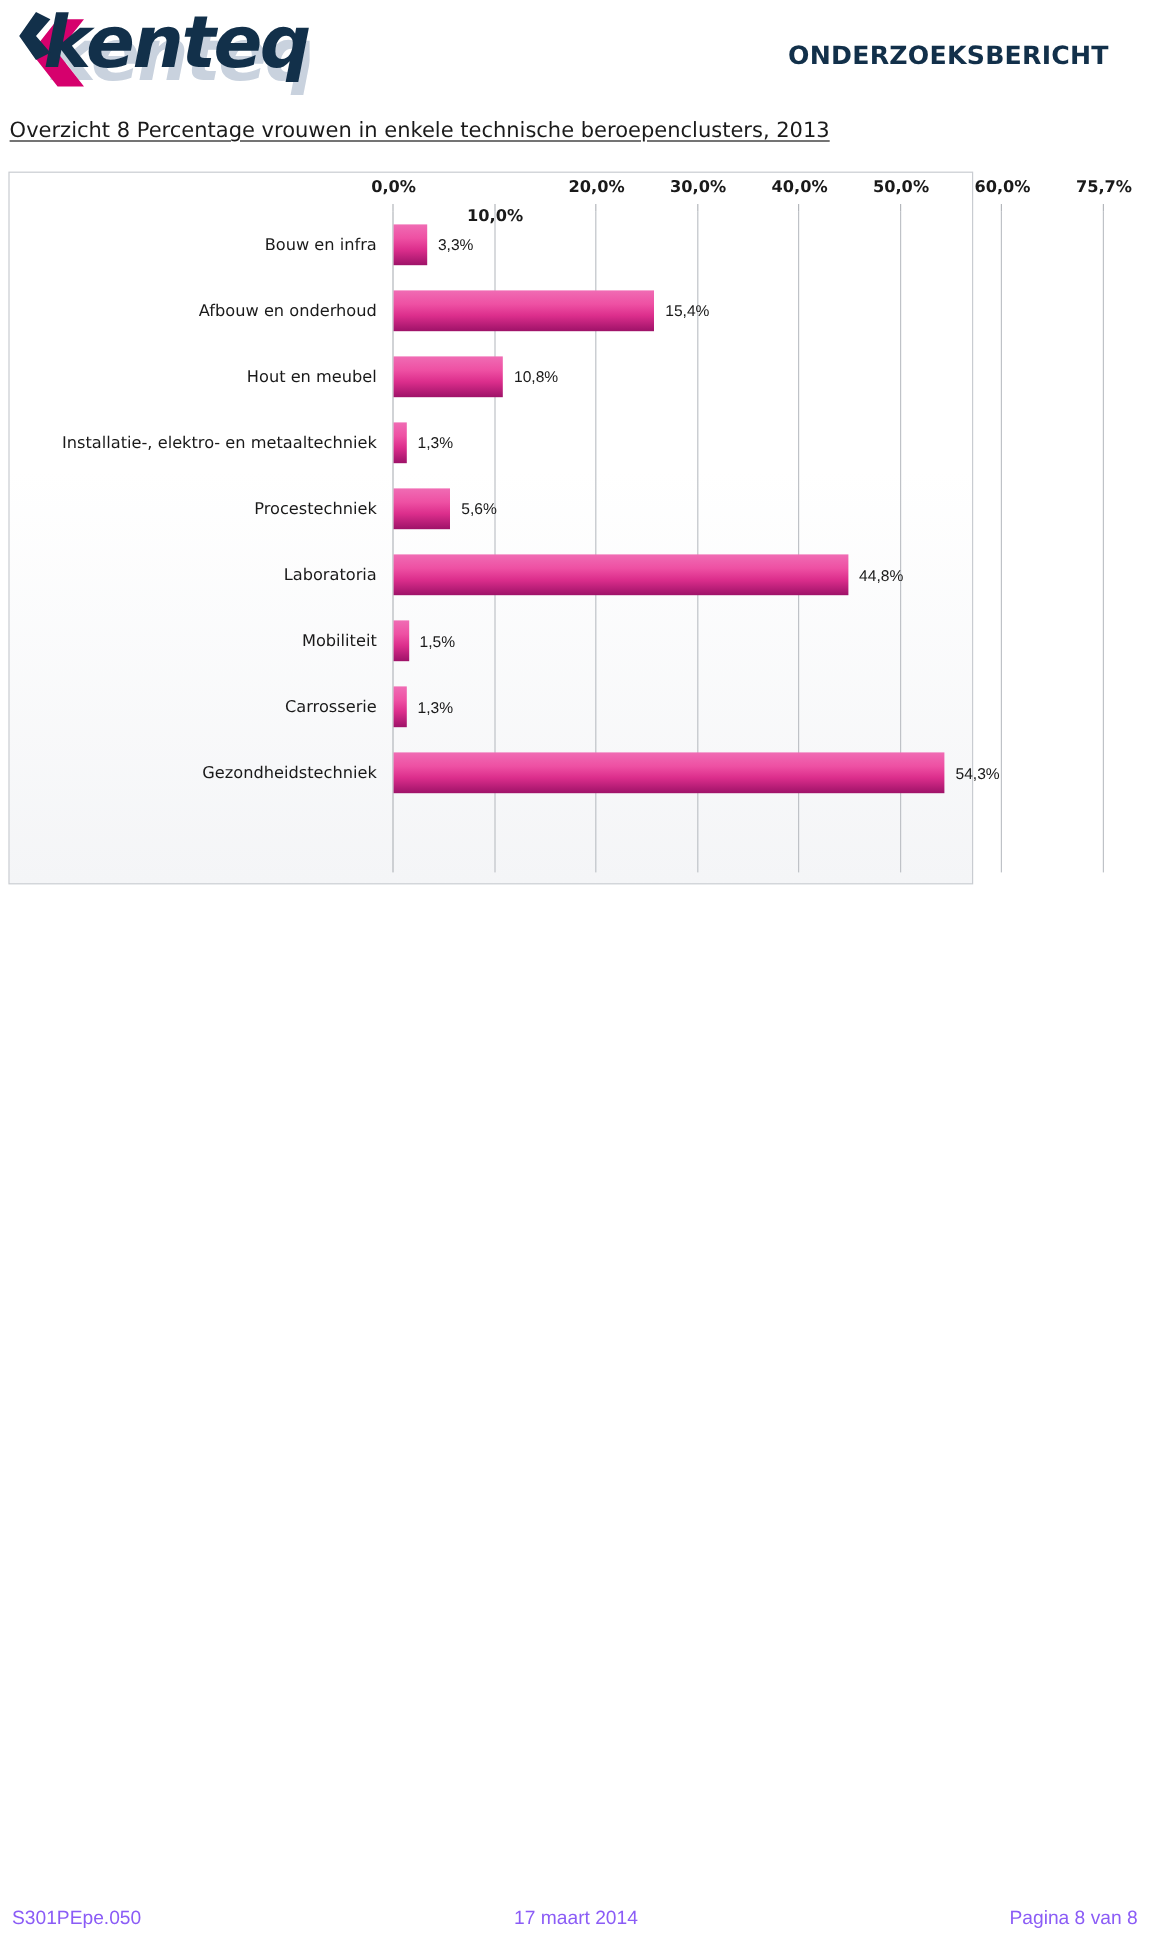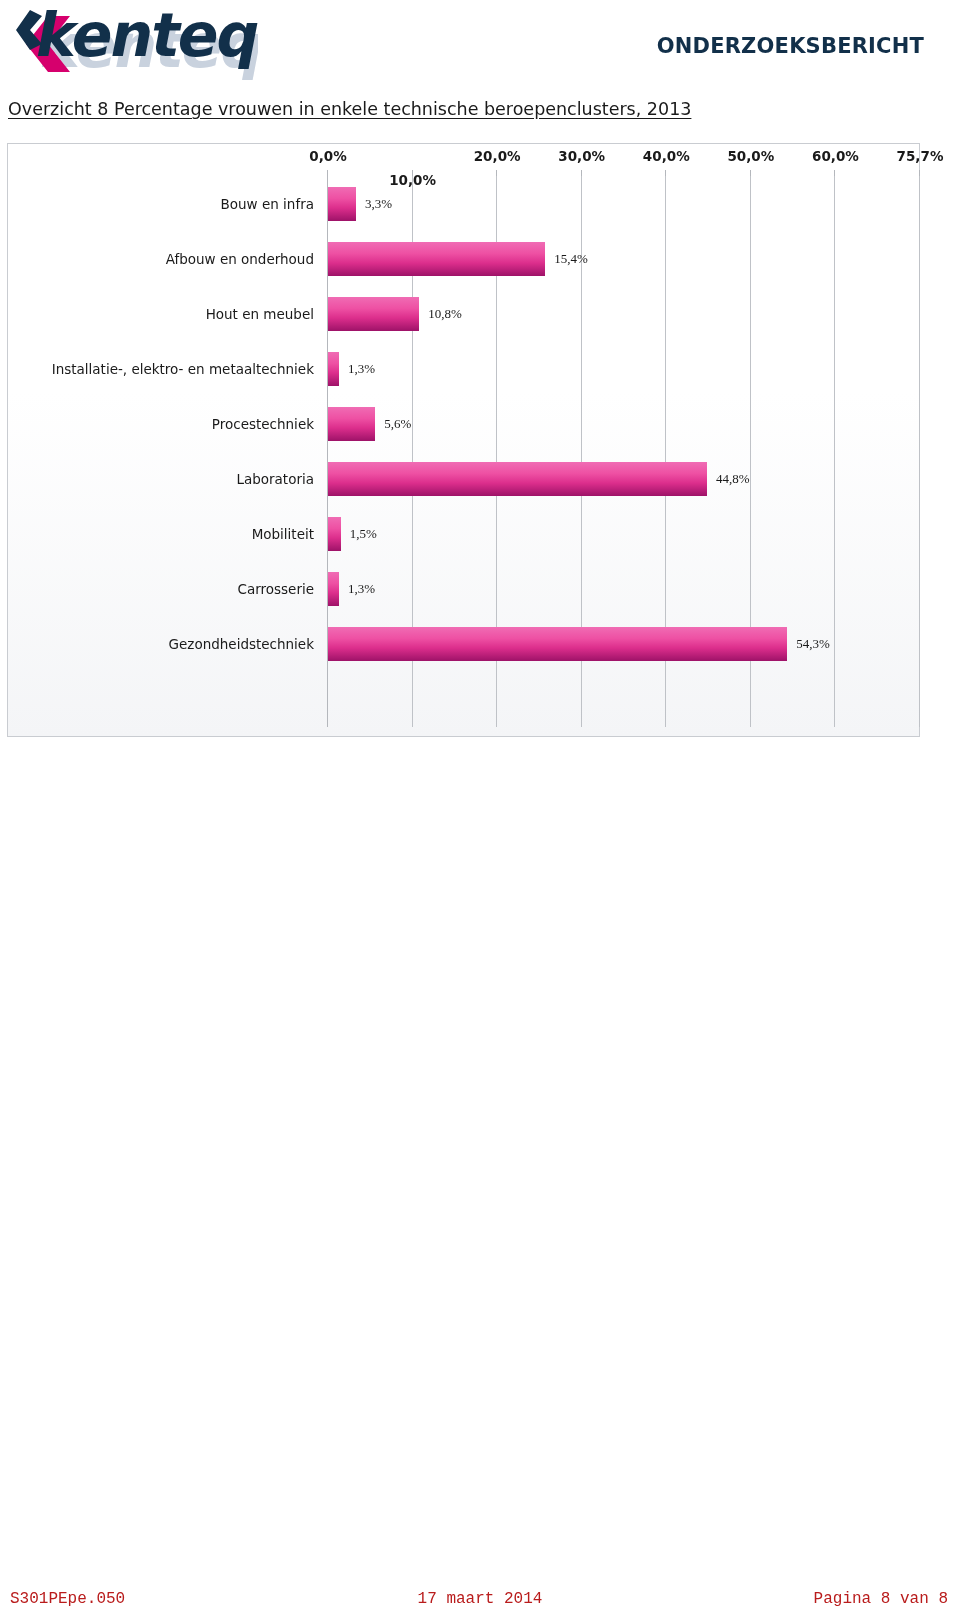--- a/index.html
+++ b/index.html
@@ -47,21 +47,21 @@
     color: #1a1a1a;
     text-decoration: underline;
     text-underline-offset: 3px;
     white-space: nowrap;
   }
 
   
   #chart-frame {
     position: absolute;
     left: 7px; top: 143px;
-    width: 913px; height: 594px;
+    width: 804px; height: 594px;
     border: 1px solid #c9ccd1;
     background: linear-gradient(to bottom, #ffffff 0%, #ffffff 42%, #f4f5f7 100%);
     box-sizing: border-box;
   }
 
   
   #plot {
     position: absolute;
     left: 319px;      
     top: 32px;
@@ -132,40 +132,40 @@
   .bar {
     height: 34px;
     background: linear-gradient(to bottom,
       #f06cb4 0%,
       #ee50a3 34%,
       #dc2e8c 62%,
       #9e1268 100%);
     flex: 0 0 auto;
   }
   .bar-value {
-    font-family: Liberation Serif, serif;
+    font-family: Liberation Sans, sans-serif;
     font-size: 13px;
     color: #1a1a1a;
     margin-left: 9px;
     white-space: nowrap;
   }
 
   
   #footer {
     position: absolute;
     left: 0; top: 1590px;
     width: 960px;
     height: 26px;
   }
   .footer-cell {
     position: absolute;
     top: 0;
-    font-family: Liberation Mono, monospace;
+    font-family: Liberation Sans, sans-serif;
     font-size: 16px;
-    color: #b91c1c;
+    color: #8b5cf6;
     white-space: nowrap;
   }
   #footer-left   { left: 10px; }
   #footer-center { left: 50%; transform: translateX(-50%); }
   #footer-right  { right: 12px; }
 </style>
 </head>
 <body>
 
 <div id="header">

